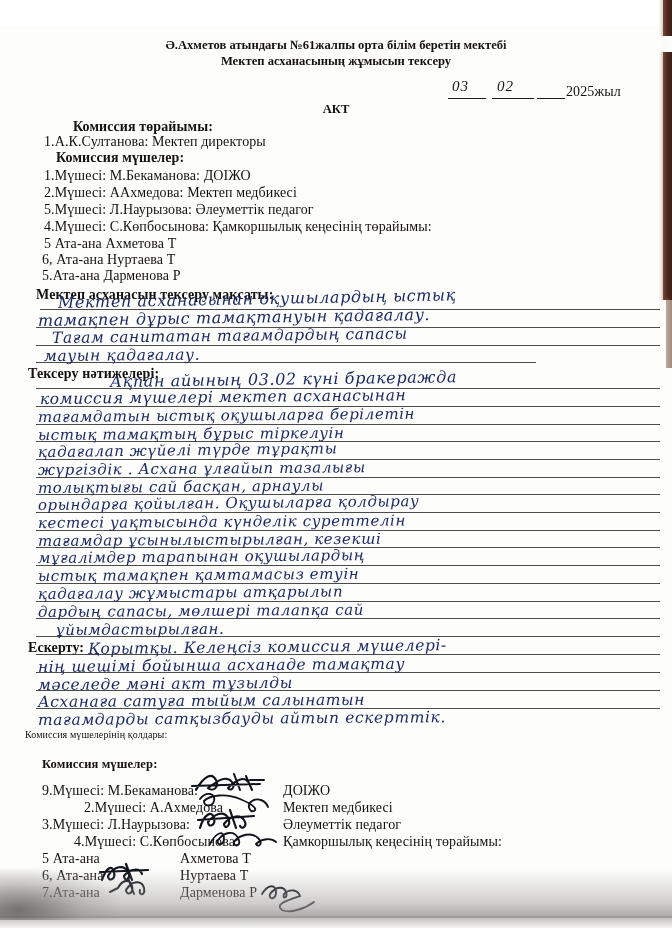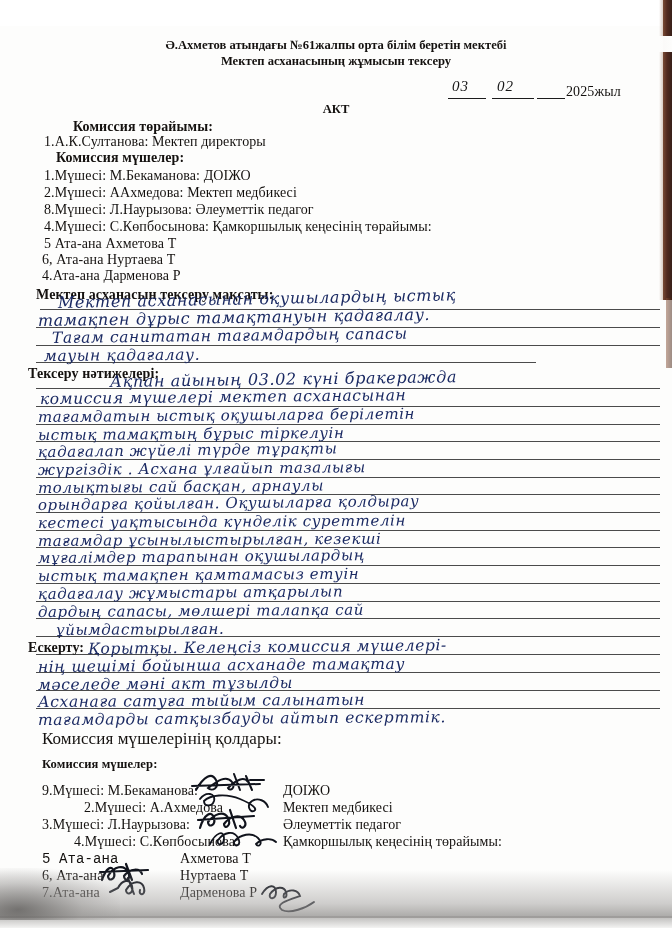--- a/index.html
+++ b/index.html
@@ -153,25 +153,25 @@
   <div class="dateline" style="left:492px; top:98px; width:42px;"></div>
   <div class="dateline" style="left:537px; top:98px; width:28px;"></div>
   <div class="t" style="left:566px; top:84px;">2025жыл</div>
 
   <div class="t b" style="left:73px; top:119px;">Комиссия  төрайымы:</div>
   <div class="t" style="left:44px; top:134px;text-align:center;">1.А.К.Султанова:  Мектеп директоры</div>
   <div class="t b" style="left:56px; top:150px;">Комиссия мүшелер:</div>
 
   <div class="t" style="left:44px; top:168px;">1.Мүшесі: М.Бекаманова: ДОІЖО</div>
   <div class="t" style="left:44px; top:185px;">2.Мүшесі: ААхмедова: Мектеп  медбикесі</div>
-  <div class="t" style="left:44px; top:202px;">8.Мүшесі: Л.Наурызова: Әлеуметтік  педагог</div>
+  <div class="t" style="left:44px; top:202px;">5.Мүшесі: Л.Наурызова: Әлеуметтік  педагог</div>
   <div class="t" style="left:44px; top:219px;">4.Мүшесі: С.Көпбосынова: Қамкоршылық кеңесінің төрайымы:</div>
   <div class="t" style="left:44px; top:236px;">5 Ата-ана  Ахметова  Т</div>
   <div class="t" style="left:42px; top:252px;">6, Ата-ана  Нуртаева Т</div>
-  <div class="t" style="left:42px; top:268px;">4.Ата-ана    Дарменова Р</div>
+  <div class="t" style="left:42px; top:268px;">5.Ата-ана    Дарменова Р</div>
 
   <div class="t b" style="left:36px; top:287px;">Мектеп асханасын тексеру мақсаты:</div>
 
   <div class="rule" style="left:40px; top:309px; width:620px;"></div>
   <div class="rule" style="left:36px; top:327px; width:624px;"></div>
   <div class="rule" style="left:36px; top:345px; width:624px;"></div>
   <div class="rule" style="left:36px; top:362px; width:500px;"></div>
 
   <div class="hw" style="left:58px; top:293px; transform:rotate(-1.1deg); font-size:16px;">Мектеп асханасынан оқушылардың ыстық</div>
   <div class="hw" style="left:38px; top:311px; transform:rotate(-0.9deg); font-size:16px;">тамақпен дұрыс тамақтануын қадағалау.</div>
@@ -219,21 +219,21 @@
   <div class="rule" style="left:36px; top:672px; width:624px;"></div>
   <div class="rule" style="left:36px; top:690px; width:624px;"></div>
   <div class="rule" style="left:36px; top:708px; width:624px;"></div>
 
   <div class="hw" style="left:88px; top:640px; transform:rotate(-0.6deg); font-size:15.5px;">Қорытқы. Келеңсіз комиссия мүшелері-</div>
   <div class="hw" style="left:38px; top:658px; transform:rotate(-0.5deg); font-size:15.5px;">нің шешімі бойынша асханаде тамақтау</div>
   <div class="hw" style="left:38px; top:676px; transform:rotate(-0.5deg); font-size:15.5px;">мәселеде мәні  акт тұзылды</div>
   <div class="hw" style="left:38px; top:693px; transform:rotate(-0.4deg); font-size:15.5px;">Асханаға сатуға тыйым салынатын</div>
   <div class="hw" style="left:38px; top:711px; transform:rotate(-0.4deg); font-size:15.5px;">тағамдарды  сатқызбауды айтып ескерттік.</div>
 
-  <div class="t" style="left:42px; top:729px; font-size:17px;">Комиссия  мүшелерінің  қолдары:</div>
+  <div class="t" style="left:25px; top:729px; font-size:10px;">Комиссия  мүшелерінің  қолдары:</div>
   <div class="t b" style="left:42px; top:757px; font-size:12.6px;">Комиссия мүшелер:</div>
 
   <div class="t" style="left:42px; top:783px;">9.Мүшесі: М.Бекаманова:</div>
   <div class="t" style="left:283px; top:783px;">ДОІЖО</div>
   <div class="sig" style="left:190px; top:770px;">
     <svg width="90" height="24" viewBox="0 0 90 24">
       <path d="M6 20 C14 6, 22 2, 26 10 C30 18, 22 22, 18 18 C26 12, 36 4, 42 12 C46 18, 40 22, 38 18 C46 10, 54 6, 58 12 M2 16 L70 14 M44 4 L50 20 M56 6 L62 20 M60 10 L74 10" fill="none" stroke="#10131c" stroke-width="2" stroke-linecap="round"></path>
     </svg>
   </div>
 
@@ -254,21 +254,21 @@
   </div>
 
   <div class="t" style="left:42px; top:834px;margin-left:32px;">4.Мүшесі: С.Көпбосынова:</div>
   <div class="t" style="left:283px; top:834px;">Қамкоршылық кеңесінің төрайымы:</div>
   <div class="sig" style="left:208px; top:826px;">
     <svg width="90" height="24" viewBox="0 0 90 24">
       <path d="M2 18 C8 6, 16 4, 16 12 C16 20, 8 20, 10 14 C16 6, 26 4, 30 12 C34 20, 26 22, 26 16 C32 8, 44 6, 50 12 C56 18, 50 22, 48 18 C54 12, 64 12, 68 16" fill="none" stroke="#10131c" stroke-width="1.8" stroke-linecap="round"></path>
     </svg>
   </div>
 
-  <div class="t" style="left:42px; top:851px;font-family:Liberation Mono, monospace;">5 Ата-ана</div>
+  <div class="t" style="left:42px; top:851px;">5 Ата-ана</div>
   <div class="t" style="left:180px; top:851px;">Ахметова Т</div>
 
   <div class="t" style="left:42px; top:868px;">6, Ата-ана</div>
   <div class="t" style="left:180px; top:868px;">Нуртаева Т</div>
   <div class="sig" style="left:98px; top:862px;">
     <svg width="70" height="22" viewBox="0 0 70 22">
       <path d="M4 18 C8 6, 14 2, 16 10 C18 18, 10 20, 10 14 C16 4, 26 2, 30 10 C34 18, 26 20, 26 14 C32 6, 42 6, 44 12 M2 10 L50 8 M28 2 L34 18" fill="none" stroke="#10131c" stroke-width="2.2" stroke-linecap="round"></path>
     </svg>
   </div>
 

